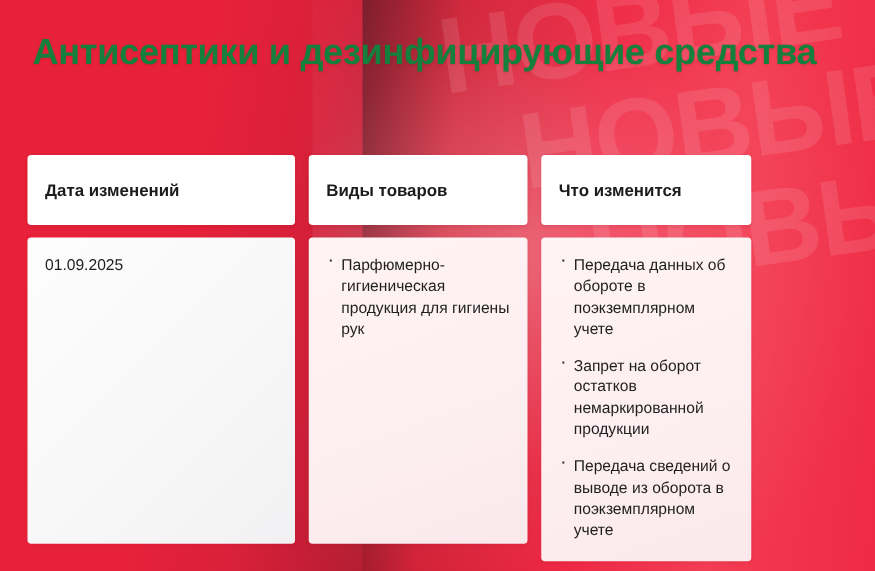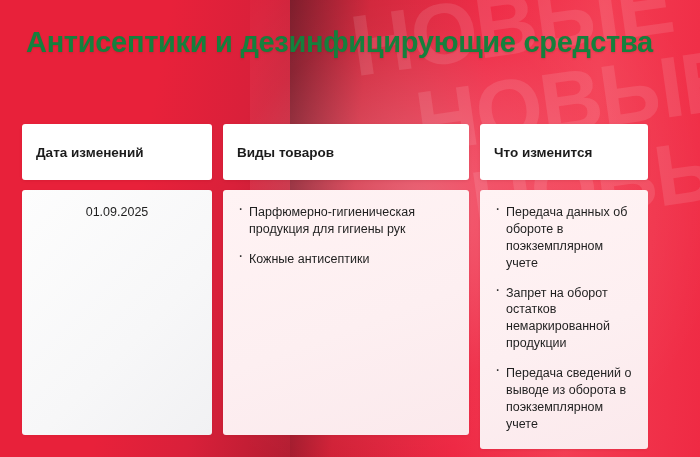--- a/index.html
+++ b/index.html
@@ -72,22 +72,22 @@
 
   .table {
     position: absolute;
     left: 22px;
     top: 124px;
     width: 656px;
     display: flex;
     gap: 11px;
   }
   .col { display: flex; flex-direction: column; gap: 10px; }
-  .col-1 { width: 190px; }
-  .col-2 { width: 246px; }
+  .col-1 { width: 214px; }
+  .col-2 { width: 175px; }
   .col-3 { width: 168px; }
 
   .head-cell {
     background: #ffffff;
     border-radius: 3px;
     height: 56px;
     display: flex;
     align-items: center;
     padding: 0 14px;
     font-size: 13.5px;
@@ -100,21 +100,20 @@
     border-radius: 3px;
     padding: 14px 14px 16px 14px;
     font-size: 12.5px;
     color: #1f1f1f;
     line-height: 1.35;
     min-height: 245px;
     box-shadow: 0 1px 3px rgba(90,0,10,0.08);
   }
   .cell-plain {
     background: linear-gradient(135deg, #fdfdfd 0%, #f7f7f8 60%, #f1f1f3 100%);
-    text-align: center;
   }
   .cell-tint {
     background: linear-gradient(160deg, #fff3f4 0%, #fdeff1 55%, #fbe9ec 100%);
   }
 
   .date-text { font-size: 12.5px; color: #1f1f1f; }
 
   ul.bullets {
     margin: 0;
     padding: 0;
@@ -158,21 +157,20 @@
       <div class="body-cell cell-plain">
         <div class="date-text">01.09.2025</div>
       </div>
     </div>
 
     <div class="col col-2">
       <div class="head-cell">Виды товаров</div>
       <div class="body-cell cell-tint">
         <ul class="bullets">
           <li>Парфюмерно-гигиеническая продукция для гигиены рук</li>
-          <li>Кожные антисептики</li>
         </ul>
       </div>
     </div>
 
     <div class="col col-3">
       <div class="head-cell">Что изменится</div>
       <div class="body-cell cell-tint">
         <ul class="bullets">
           <li>Передача данных об обороте в поэкземплярном учете</li>
           <li>Запрет на оборот остатков немаркированной продукции</li>

